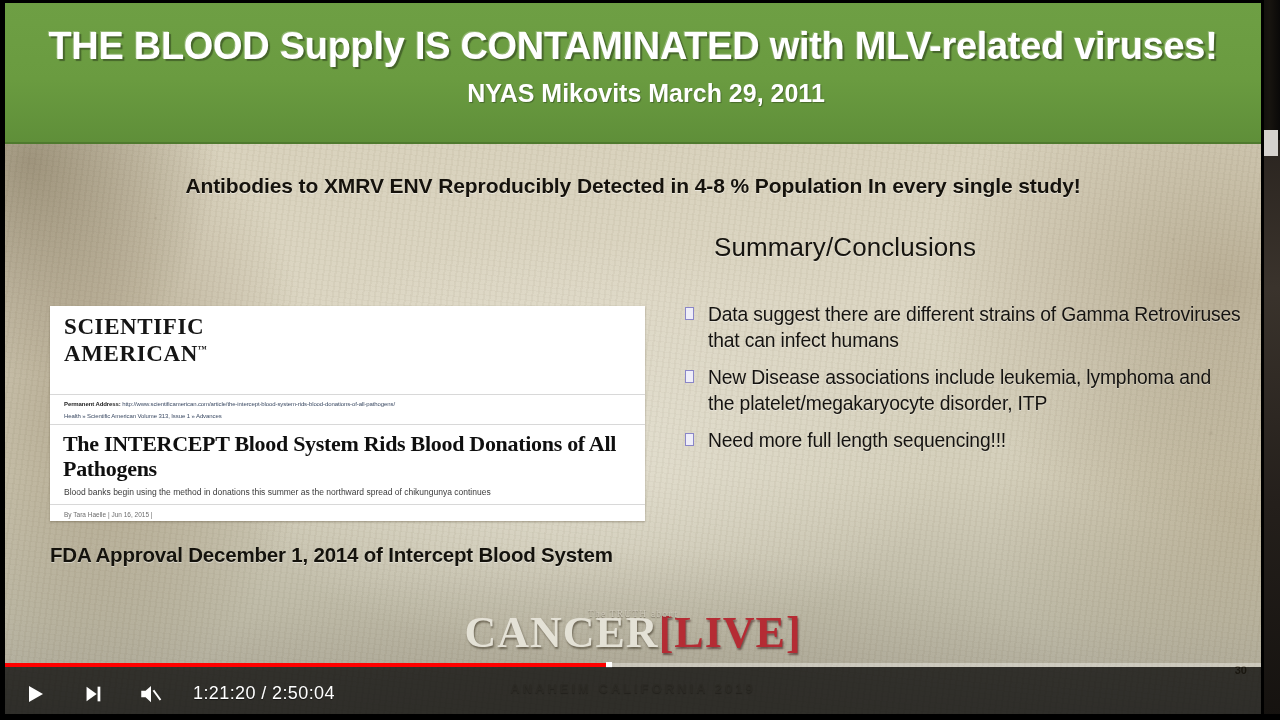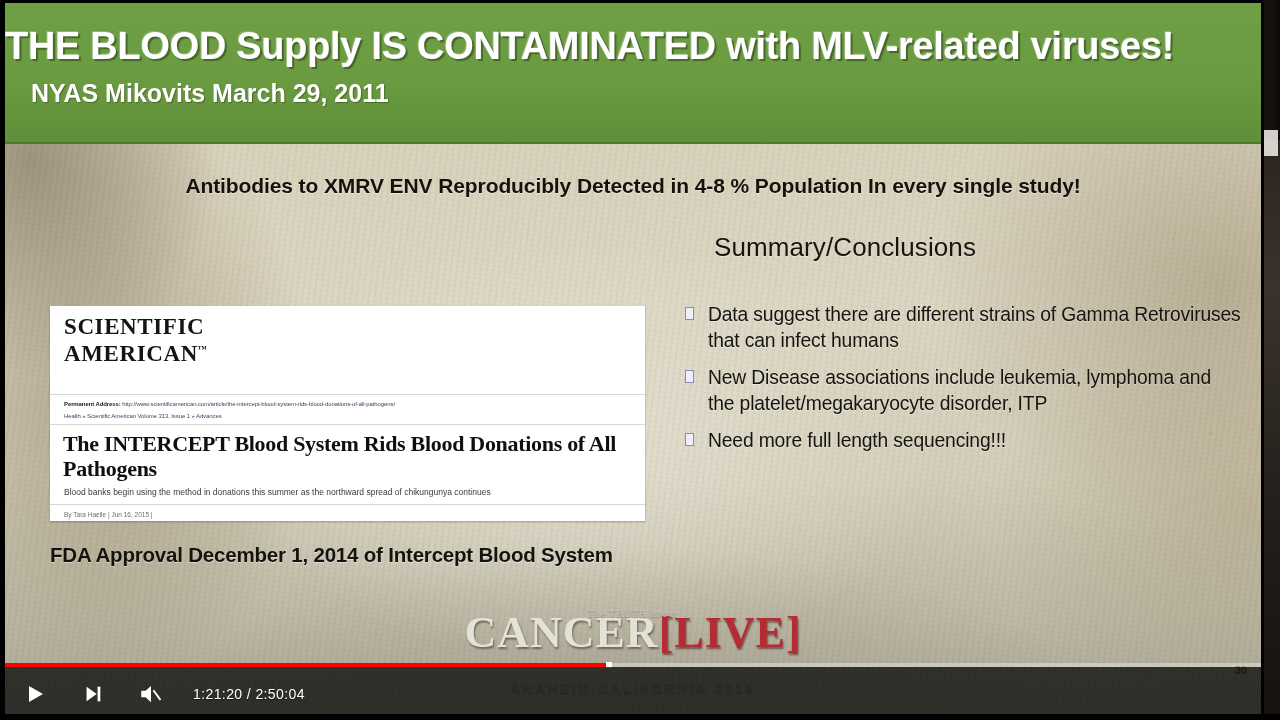--- a/index.html
+++ b/index.html
@@ -55,20 +55,21 @@
       radial-gradient(circle 4px at 6% 58%, rgba(92,76,48,.45), transparent 60%),
       radial-gradient(circle 3px at 93% 33%, rgba(92,76,48,.4), transparent 60%),
       radial-gradient(circle 5px at 96% 60%, rgba(92,76,48,.35), transparent 60%);
   }
 
   
   .titlebar{
     position:absolute; left:0; top:0; width:100%; height:141px;
     background:linear-gradient(180deg,#6e9f44 0%, #6a9b40 55%, #5f8f39 100%);
     border-bottom:2px solid #4f7a2e;
+    text-align:center;
   }
   .slide-title{
     margin-top:24px; color:#ffffff; font-size:38px; font-weight:bold;
     letter-spacing:-.3px; line-height:1.05;
     text-shadow:2px 2px 1px rgba(0,0,0,.35), -1px -1px 0 rgba(255,255,255,.25);
     white-space:nowrap;
   }
   .slide-subtitle{
     margin-top:12px; color:#ffffff; font-size:25px; font-weight:600;
     text-shadow:1px 1px 1px rgba(0,0,0,.30);
@@ -175,21 +176,21 @@
     position:absolute; top:-1px; width:6px; height:6px; background:#ffffff;
   }
   .controls{
     position:absolute; left:0; top:4px; width:100%; height:53px;
     background:rgba(0,0,0,.72);
     display:flex; align-items:center; padding-left:8px; gap:14px;
   }
   .ctrl{ width:44px; height:44px; display:flex; align-items:center; justify-content:center; }
   .ctrl svg{ fill:#ffffff; }
   .time{
-    color:#ffffff; font-size:14px; letter-spacing:.4px; margin-left:6px;
+    color:#ffffff; font-size:18px; letter-spacing:.4px; margin-left:6px;
     text-shadow:0 1px 1px rgba(0,0,0,.6);
   }
   .bottomstrip{
     position:absolute; left:0; bottom:0; width:1280px; height:6px; background:#000;
   }
 </style>
 </head>
 <body>
 
 <div id="stage">

